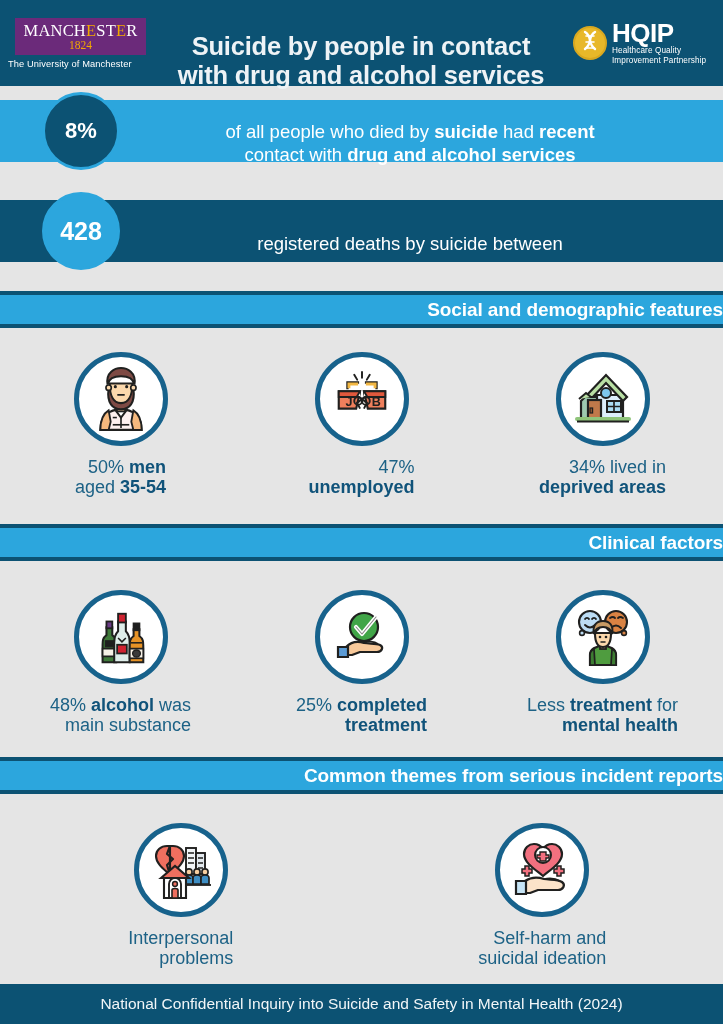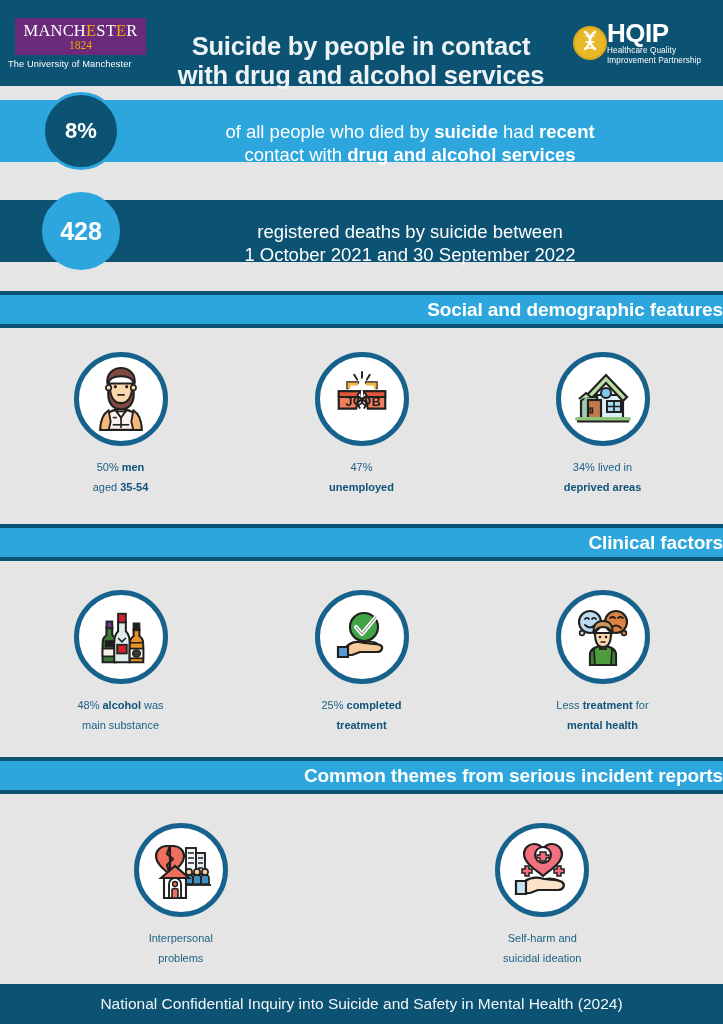--- a/index.html
+++ b/index.html
@@ -28,21 +28,21 @@
   .uom-word .g { color:#f2a900; }
   .uom-year { font-size: 11.5px; color:#f2a900; font-family:"Liberation Serif", serif; line-height:12px; }
   .uom-sub { font-size: 9.3px; color:#ffffff; margin-top:4px; letter-spacing:.1px; }
 
   .header-title {
     flex: 1 1 auto; text-align:center; color:#eef3f6;
     font-size: 25.5px; font-weight: bold; line-height: 29px;
     letter-spacing:-.2px; padding: 0 4px 0 0; margin-top: 36px;
   }
 
-  .hqip { width: 150px; flex:0 0 auto; display:flex; align-items:center; padding-right:6px; }
+  .hqip { width: 150px; flex:0 0 auto; display:flex; align-items:center; gap:5px; padding-right:6px; }
   .hqip-badge { width:34px; height:34px; border-radius:50%; background:#e8b829;
     position:relative; flex:0 0 auto; border:2px solid #d9a81f; }
   .hqip-badge svg { position:absolute; left:0; top:0; }
   .hqip-txt { display:flex; flex-direction:column; }
   .hqip-name { font-size:26px; font-weight:bold; color:#ffffff; line-height:25px; letter-spacing:-.5px; }
   .hqip-tag { font-size:8.2px; color:#ffffff; line-height:10px; letter-spacing:.1px; }
 
   
   .statbar { position:absolute; left:0; width:723px; height:62px; }
   .statbar.light { background:#2ca6dd; }
@@ -68,22 +68,22 @@
   .band span { color:#ffffff; font-size:19px; font-weight:bold; letter-spacing:-.1px; }
 
   
   .iconrow { position:absolute; left:0; width:723px; display:flex; }
   .cell { flex:1 1 0; display:flex; flex-direction:column; align-items:center; }
   .circle {
     width:94px; height:94px; border-radius:50%;
     border:5px solid #17628c; background:#ffffff;
     display:flex; align-items:center; justify-content:center;
   }
-  .caption { margin-top:11px; text-align:center; color:#1d6286;
-    font-size:11px; line-height:20px; }
+  .caption { margin-top:11px; text-align:right; color:#1d6286;
+    font-size:18px; line-height:20px; }
   .caption b { font-weight:bold; color:#10537a; }
 
   
   .footer { position:absolute; left:0; bottom:0; width:723px; height:40px;
     background:#0c5273; display:flex; align-items:center; justify-content:center; }
   .footer span { color:#f2f6f8; font-size:15.5px; }
 </style>
 </head>
 <body>
 
@@ -125,21 +125,20 @@
       <div><span>contact with </span><b>drug and alcohol services</b></div>
     </div>
   </div>
   <div class="bubble dark" style="top:92px;">
     <span>8%</span>
   </div>
 
   <div class="statbar dark" style="top:200px;">
     <div class="text">
       <div>registered deaths by suicide between</div>
-      <div>1 October 2021 and 30 September 2022</div>
     </div>
   </div>
   <div class="bubble light" style="top:192px;">
     <span>428</span>
   </div>
 
   <div class="band" style="top:291px;">
     <span>Social and demographic features</span>
   </div>
 

